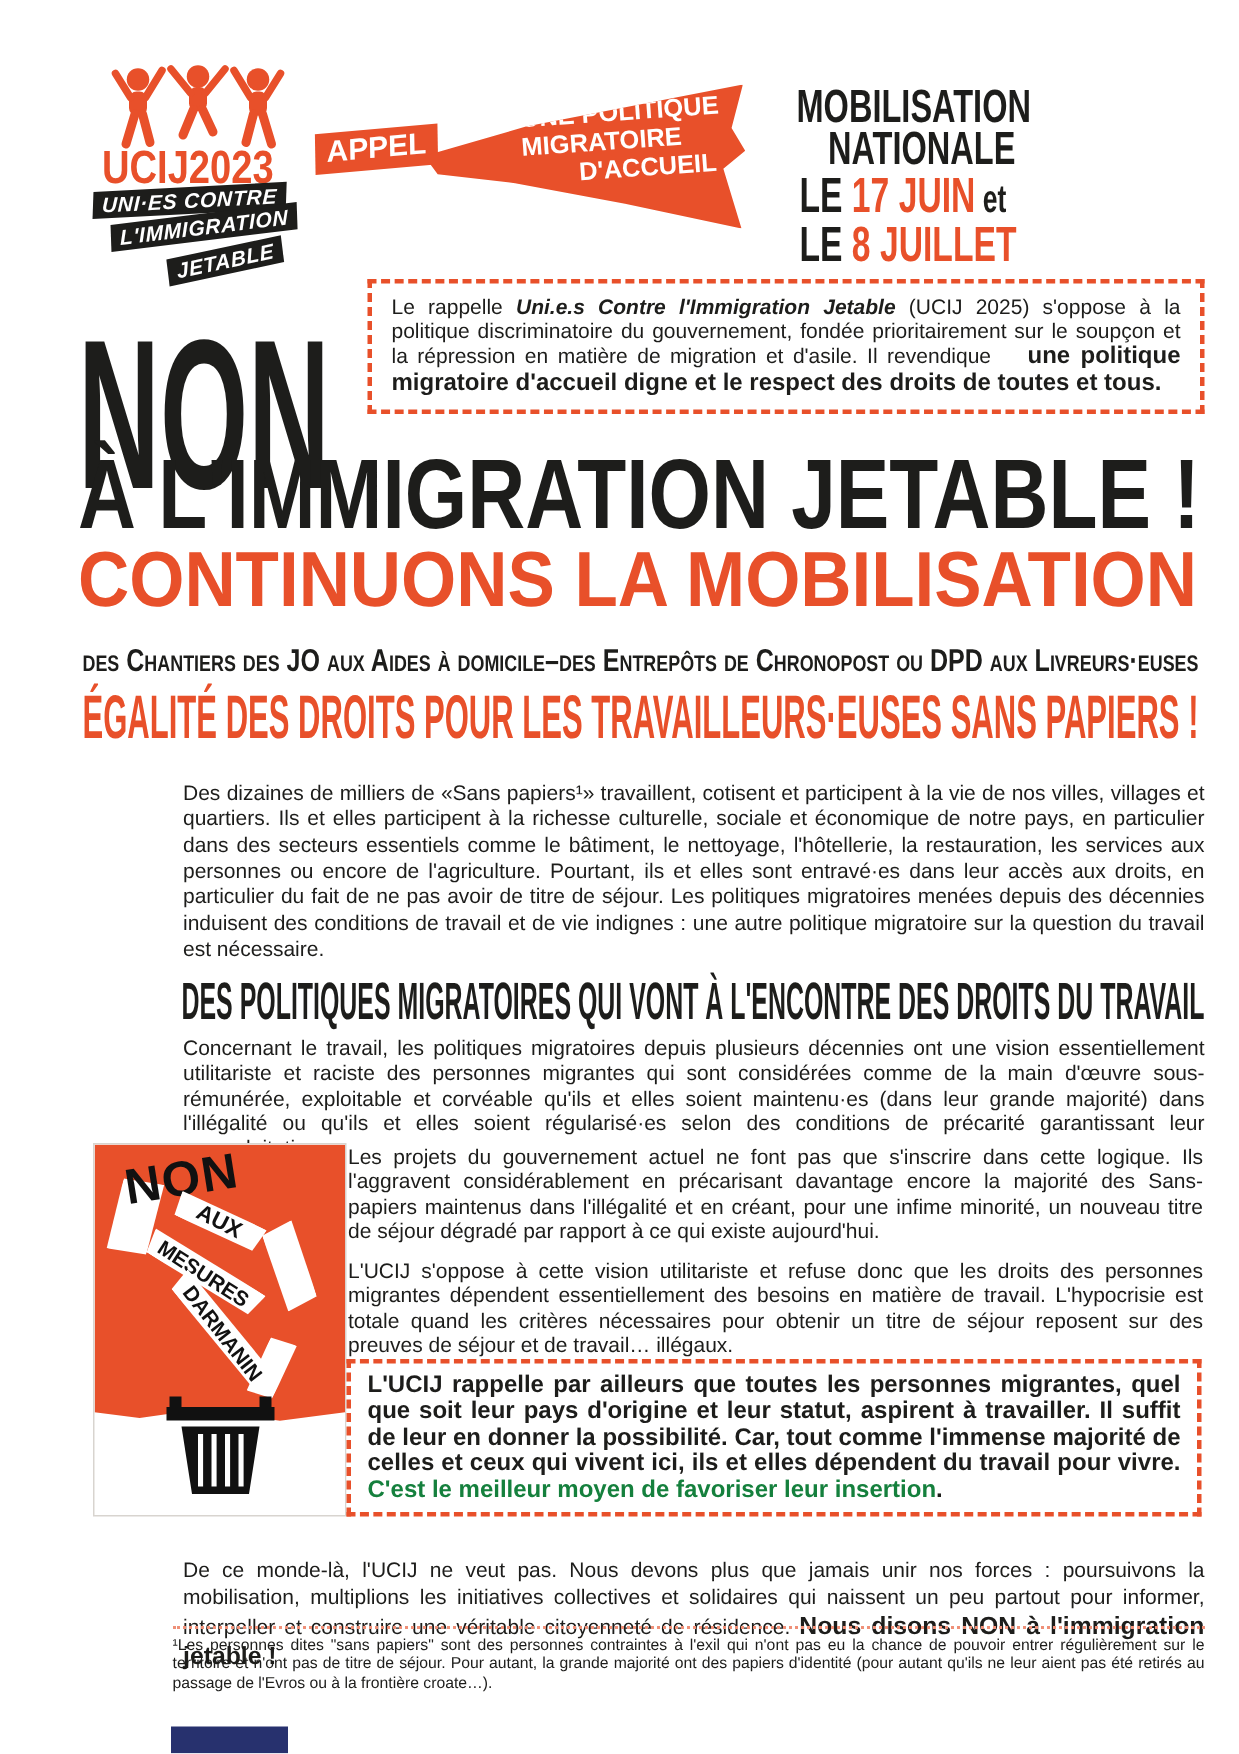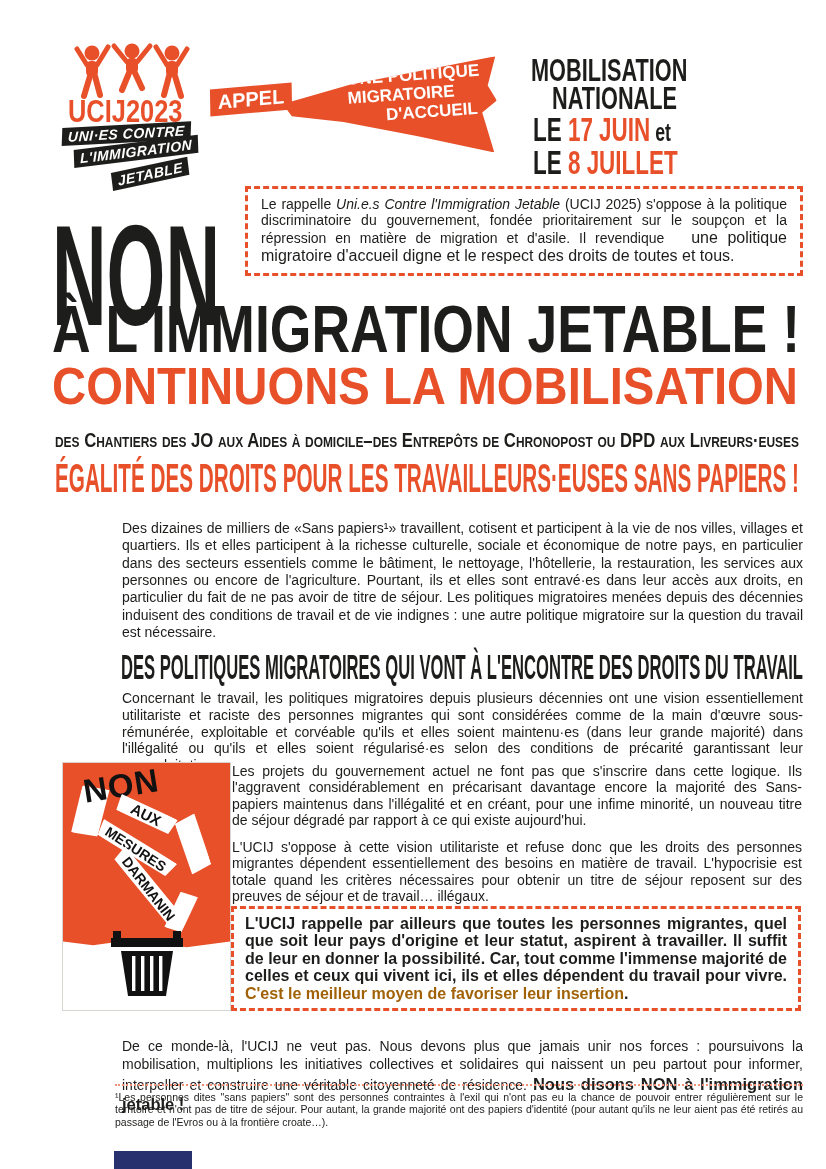--- a/index.html
+++ b/index.html
@@ -33,24 +33,24 @@
   .mob .m1 { top:0; left:0; font-size:31px; transform:scaleX(.70); }
   .mob .m2 { top:28px; left:21px; font-size:31px; transform:scaleX(.70); }
   .mob .m3 { top:58px; left:2px; font-size:33px; transform:scaleX(.68); }
   .mob .m4 { top:91px; left:2px; font-size:33px; transform:scaleX(.68); }
   .mob .date { color:#e8502a; }
   .mob .small-et { font-size:26px; }
 
   
   .dash-box { position:absolute; border:3px dashed #e8502a; background:#fff; text-align:justify; }
   .box1 { left:245px; top:186px; width:558px; padding:8px 13px; font-size:14px; line-height:1.14; }
-  .box1 .bi { font-weight:normal; font-style:italic; }
-  .box1 .big { font-weight:normal; font-size:16px;margin-left:18px; }
+  .box1 .bi { font-weight:bold; font-style:italic; }
+  .box1 .big { font-weight:bold; font-size:16px;margin-left:18px; }
   .box2 { left:231px; top:906px; width:570px; padding:6px 11px; font-weight:bold; font-size:16px; line-height:1.09; }
-  .box2 .accent { color:#a16207; }
+  .box2 .accent { color:#15803d; }
 
   
   .para { position:absolute; text-align:justify; color:#1d1d1b; }
   .p1 { left:122px; top:520px; width:681px; font-size:14px; line-height:1.24; }
   .p2 { left:122px; top:690px; width:681px; font-size:14px; line-height:1.20; }
   .p3 { left:232px; top:763px; width:570px; font-size:14px; line-height:1.17; }
   .p4 { left:232px; top:839px; width:570px; font-size:14px; line-height:1.17; }
   .closing { left:122px; top:1038px; width:681px; font-size:14px; line-height:1.27; }
   .closing .bold-end { font-weight:bold; font-size:16.5px; }
 

